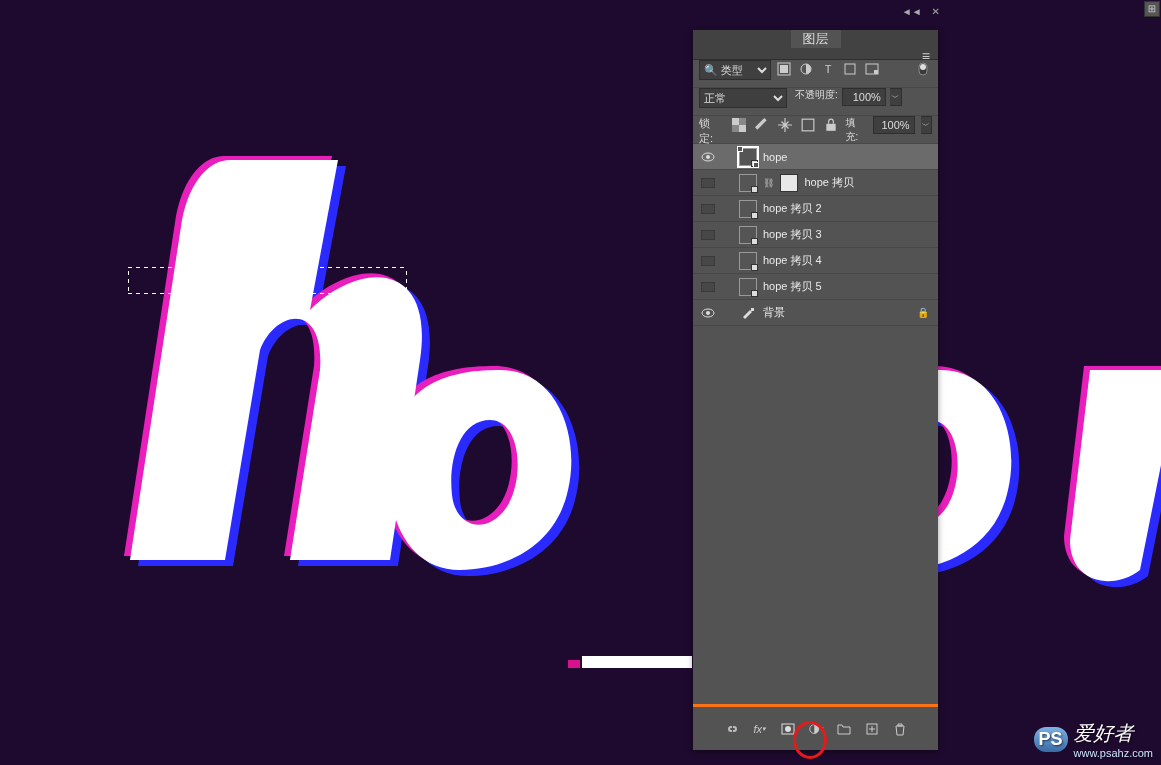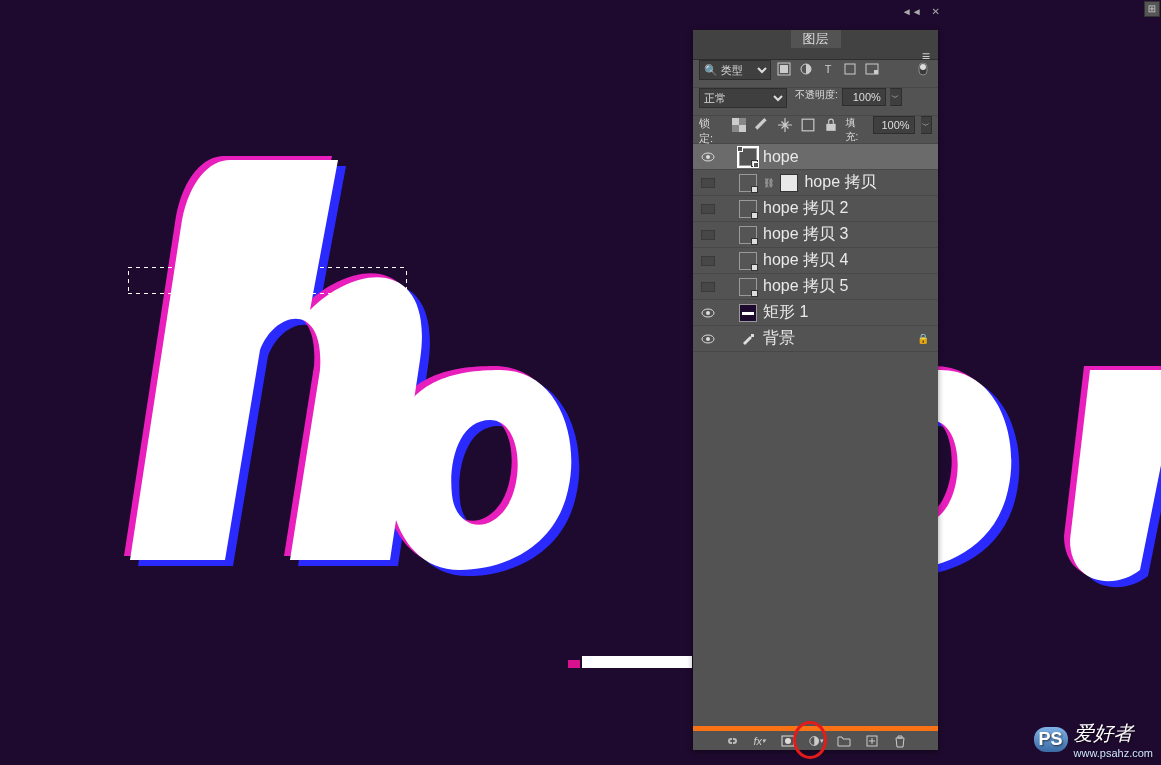--- a/index.html
+++ b/index.html
@@ -174,30 +174,30 @@
     position:relative;
   }
   .thumb-sel::before,.thumb-sel::after{content:'';position:absolute;width:4px;height:4px;border:1px solid #fff;background:#535353;}
   .thumb-sel::before{top:-3px;left:-3px;}
   .thumb-sel::after{bottom:-3px;right:-3px;}
   .smart-badge{position:absolute;bottom:-2px;right:-2px;width:7px;height:7px;background:#ddd;border:1px solid #333;}
   .mask-thumb{width:18px;height:18px;background:#e8e8e8;border:1px solid #333;}
   .link-ic{font-size:9px;color:#ccc;}
   .thumb.shape{background:#1e0a2e;border:1px solid #999;position:relative;}
   .thumb.shape::after{content:'';position:absolute;left:2px;top:7px;width:12px;height:3px;background:#fff;}
-  .layer-name{font-size:16px;color:#eaeaea;white-space:nowrap;}
+  .layer-name{font-size:11px;color:#eaeaea;white-space:nowrap;}
   .lock-icon{margin-left:auto;margin-right:2px;font-size:10px;color:#ccc;}
 
   .panel-footer{
-    height:24px;
+    height:46px;
     display:flex;
     align-items:center;
     justify-content:center;
     gap:12px;
-    border-top:5px solid #f97316;
+    border-top:3px solid #f97316;
     background:#535353;
   }
   .footer-btn{width:16px;height:16px;display:flex;align-items:center;justify-content:center;color:#ccc;}
   .footer-btn svg{width:14px;height:14px;}
 
   .red-circle{
     position:absolute;
     bottom:6px;
     left:calc(693px + 100px);
     width:34px;height:38px;
@@ -424,33 +424,20 @@
       <div class="layer">
         <span class="vis">
           <span class="eye">
             <svg viewBox="0 0 14 10" width="14" height="10">
               <ellipse cx="7" cy="5" rx="6" ry="4" fill="none" stroke="#ddd"></ellipse>
               <circle cx="7" cy="5" r="2" fill="#ddd"></circle>
             </svg>
           </span>
         </span>
         <span class="indent"></span>
-        <span class="thumb shape"></span>
-        <span class="layer-name">矩形 1</span>
-      </div>
-      <div class="layer">
-        <span class="vis">
-          <span class="eye">
-            <svg viewBox="0 0 14 10" width="14" height="10">
-              <ellipse cx="7" cy="5" rx="6" ry="4" fill="none" stroke="#ddd"></ellipse>
-              <circle cx="7" cy="5" r="2" fill="#ddd"></circle>
-            </svg>
-          </span>
-        </span>
-        <span class="indent"></span>
         <span class="thumb">
           <svg viewBox="0 0 14 14" width="14" height="14">
             <path d="M2 11 L9 4 L11 6 L4 13Z" fill="#ddd"></path>
             <rect x="10" y="2" width="3" height="3" fill="#ddd"></rect>
           </svg>
         </span>
         <span class="layer-name">背景</span>
         <span class="lock-icon">🔒</span>
       </div>
     </div>

